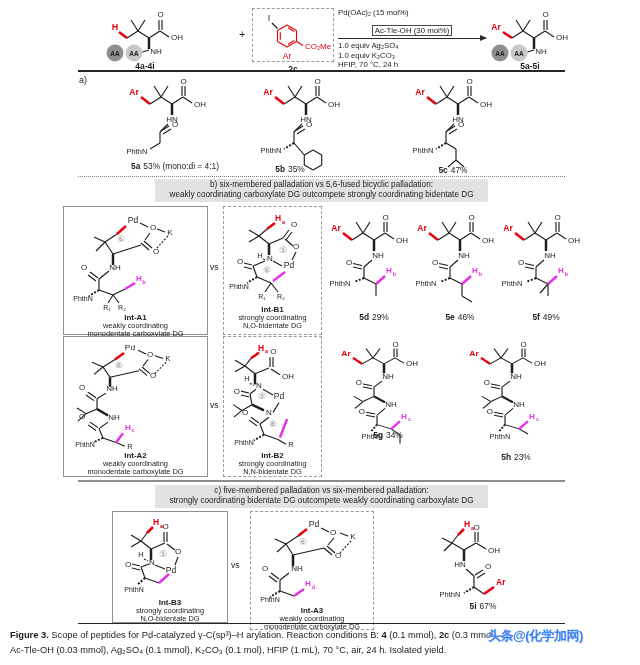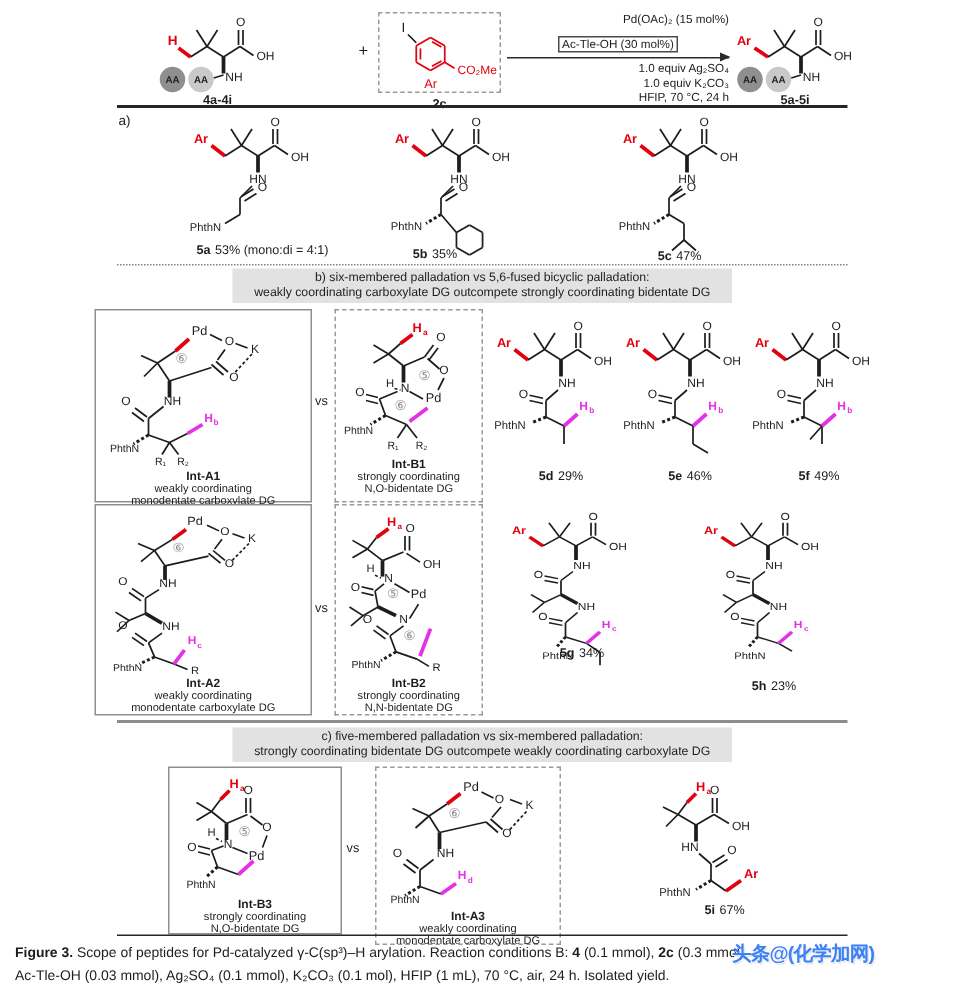--- a/index.html
+++ b/index.html
@@ -4,21 +4,21 @@
 <style>
   html,body{margin:0;padding:0;background:#fff}
   .page{position:relative;width:640px;height:665px;background:#ffffff;
         font-family:"Liberation Sans",sans-serif;color:#1d1d1d;overflow:hidden}
   .abs{position:absolute}
   svg{display:block;overflow:visible}
   .mlabel{font-size:8.5px;font-weight:700;text-align:center;white-space:nowrap}
   .yield{font-size:8.4px;text-align:center;white-space:nowrap}
   .yield b{margin-right:3px}
   .plus{font-size:11px}
-  .cline{font-size:7.8px;text-align:right;white-space:nowrap}
+  .cline{font-size:7.8px;text-align:left;white-space:nowrap}
   .cboxed{display:inline-block;border:1px solid #4a4a4a;padding:0 2px}
   .condwrap{width:148px;text-align:center}
   .arrowline{border-top:1.6px solid #2a2a2a;width:148px;height:0}
   .arrowline:after{content:"";position:absolute;right:-1px;top:-4.5px;
      border-left:7px solid #2a2a2a;border-top:3.5px solid transparent;border-bottom:3.5px solid transparent}
   .rule-dark{border-top:2.2px solid #262626}
   .rule-dot{border-top:1.6px dotted #7e7e7e}
   .rule-gray{border-top:2px solid #8d8d8d}
   .rule-bottom{border-top:1.6px solid #262626}
   .hd{background:#e2e2e2;text-align:center;font-size:8.2px;line-height:1.25;padding:1px 0;white-space:nowrap}

